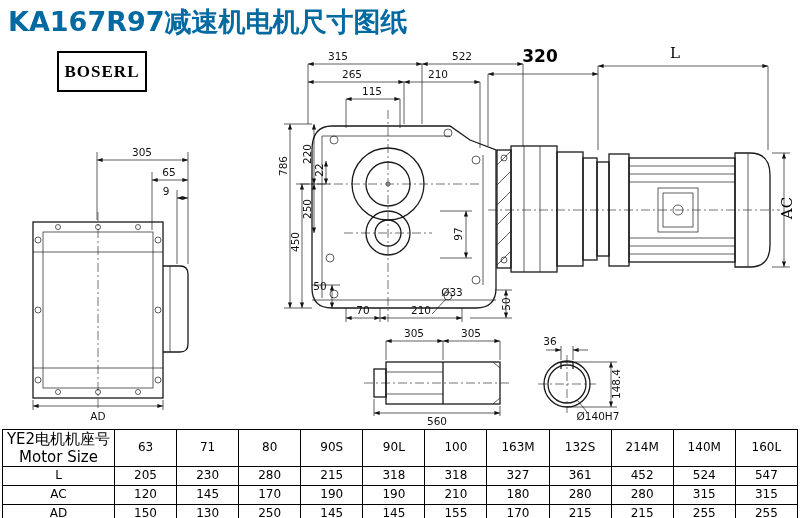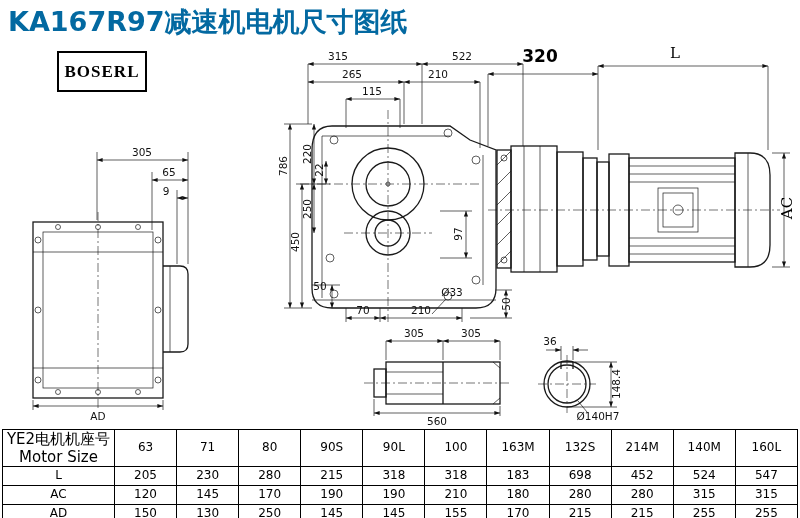--- a/index.html
+++ b/index.html
@@ -282,22 +282,22 @@
       <th>160L</th>
     </tr>
     <tr>
       <th>L</th>
       <td>205</td>
       <td>230</td>
       <td>280</td>
       <td>215</td>
       <td>318</td>
       <td>318</td>
-      <td>183</td>
-      <td>698</td>
+      <td>327</td>
+      <td>361</td>
       <td>452</td>
       <td>524</td>
       <td>547</td>
     </tr>
     <tr>
       <th>AC</th>
       <td>120</td>
       <td>145</td>
       <td>170</td>
       <td>190</td>

